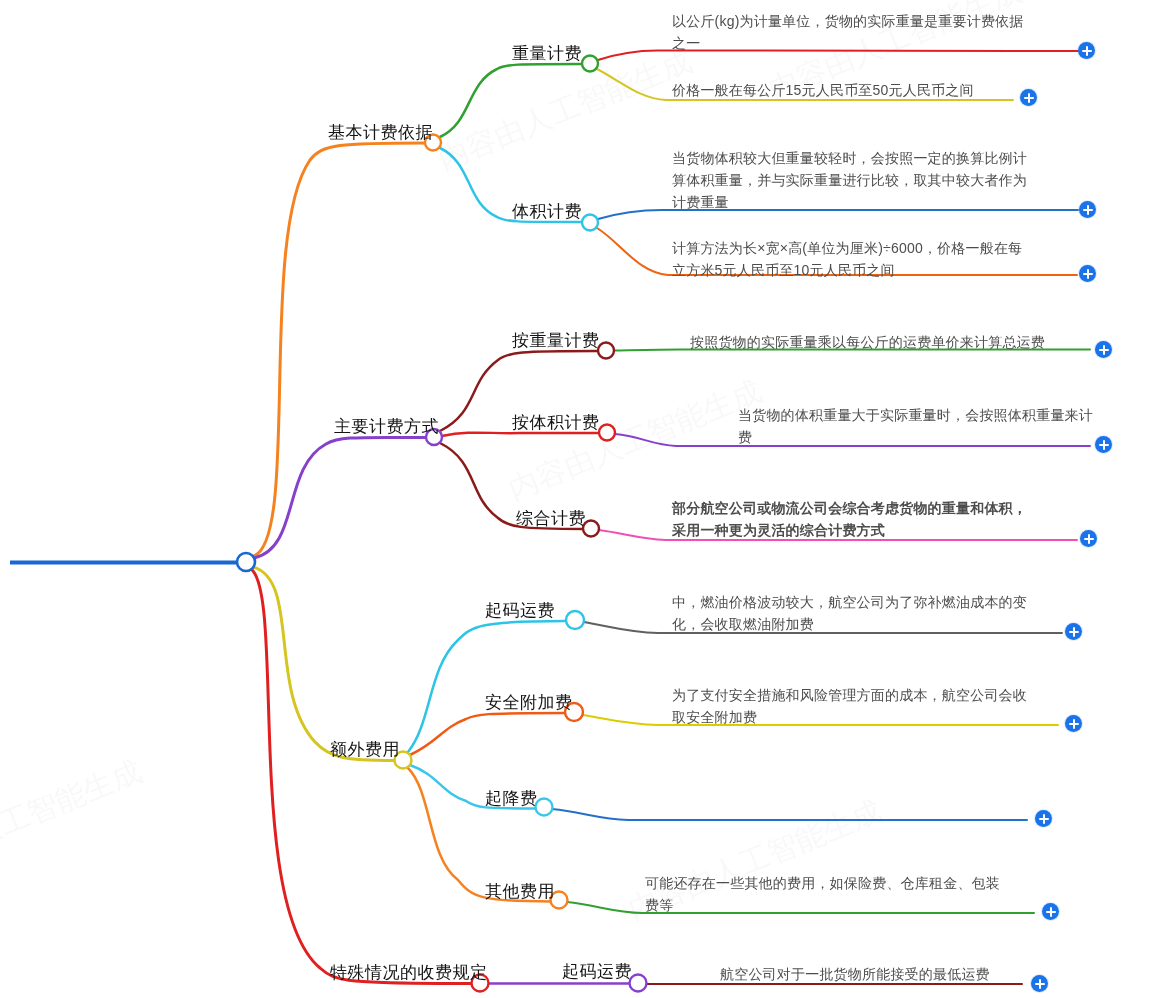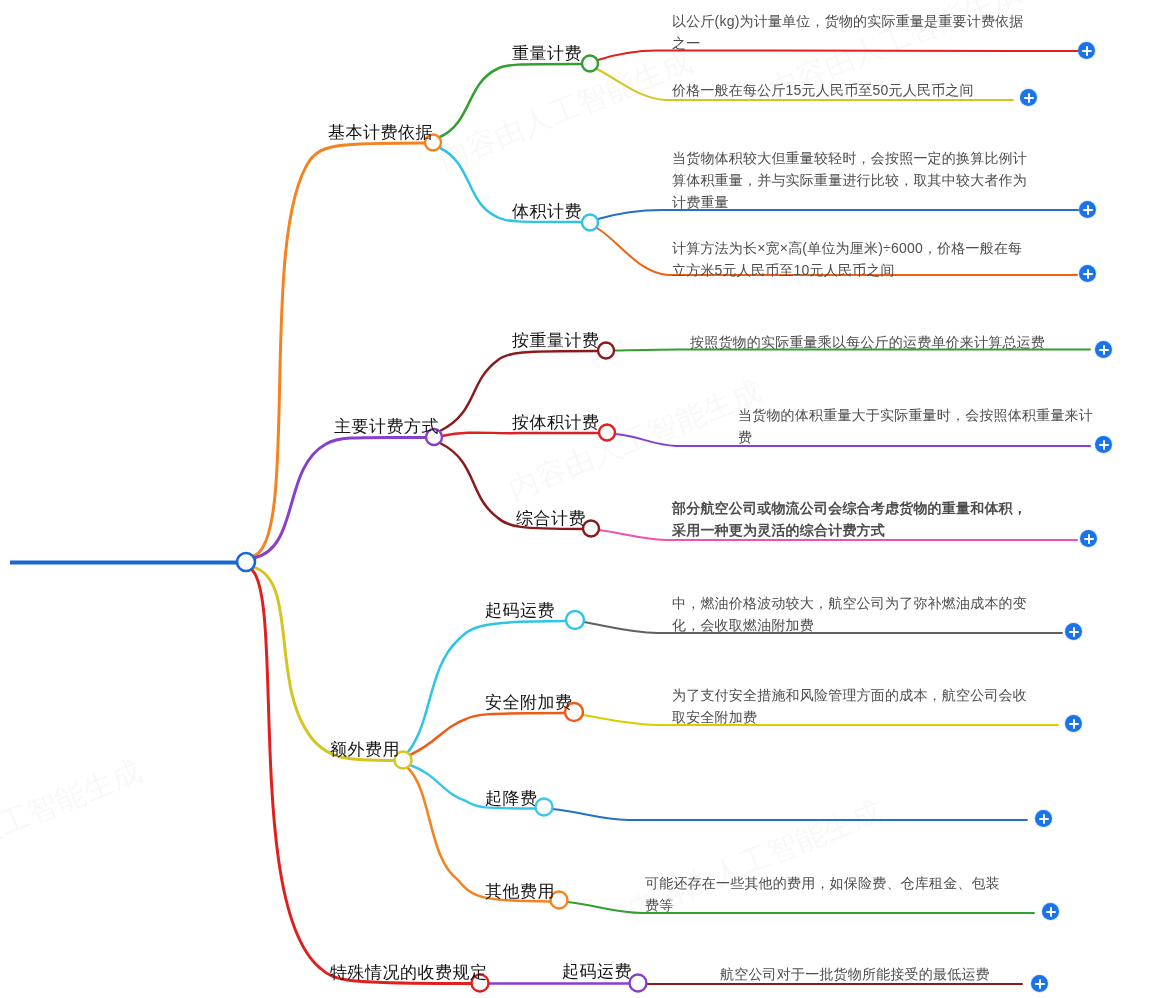--- a/index.html
+++ b/index.html
@@ -99,21 +99,21 @@
   <div class="leaf-text" style="left:672px;top:147px;">当货物体积较大但重量较轻时，会按照一定的换算比例计
 算体积重量，并与实际重量进行比较，取其中较大者作为
 计费重量</div>
   <div class="leaf-text" style="left:672px;top:237px;">计算方法为长×宽×高(单位为厘米)÷6000，价格一般在每
 立方米5元人民币至10元人民币之间</div>
   <div class="leaf-text" style="left:690px;top:331px;">按照货物的实际重量乘以每公斤的运费单价来计算总运费</div>
   <div class="leaf-text" style="left:690px;top:404px;margin-left:48px;">当货物的体积重量大于实际重量时，会按照体积重量来计
 费</div>
   <div class="leaf-text" style="left:672px;top:497px;font-weight:bold;">部分航空公司或物流公司会综合考虑货物的重量和体积，
 采用一种更为灵活的综合计费方式</div>
-  <div class="leaf-text" style="left:672px;top:592px;">中，燃油价格波动较大，航空公司为了弥补燃油成本的变
+  <div class="leaf-text" style="left:672px;top:592px;font-family:Liberation Serif, serif;">中，燃油价格波动较大，航空公司为了弥补燃油成本的变
 化，会收取燃油附加费</div>
   <div class="leaf-text" style="left:672px;top:684px;">为了支付安全措施和风险管理方面的成本，航空公司会收
 取安全附加费</div>
 
   <div class="leaf-text" style="left:645px;top:872px;">可能还存在一些其他的费用，如保险费、仓库租金、包装
 费等</div>
   <div class="leaf-text" style="left:720px;top:963px;">航空公司对于一批货物所能接受的最低运费</div>
 
   <div class="plus" style="left:1078px;top:42px;"></div>
   <div class="plus" style="left:1020px;top:89px;"></div>

